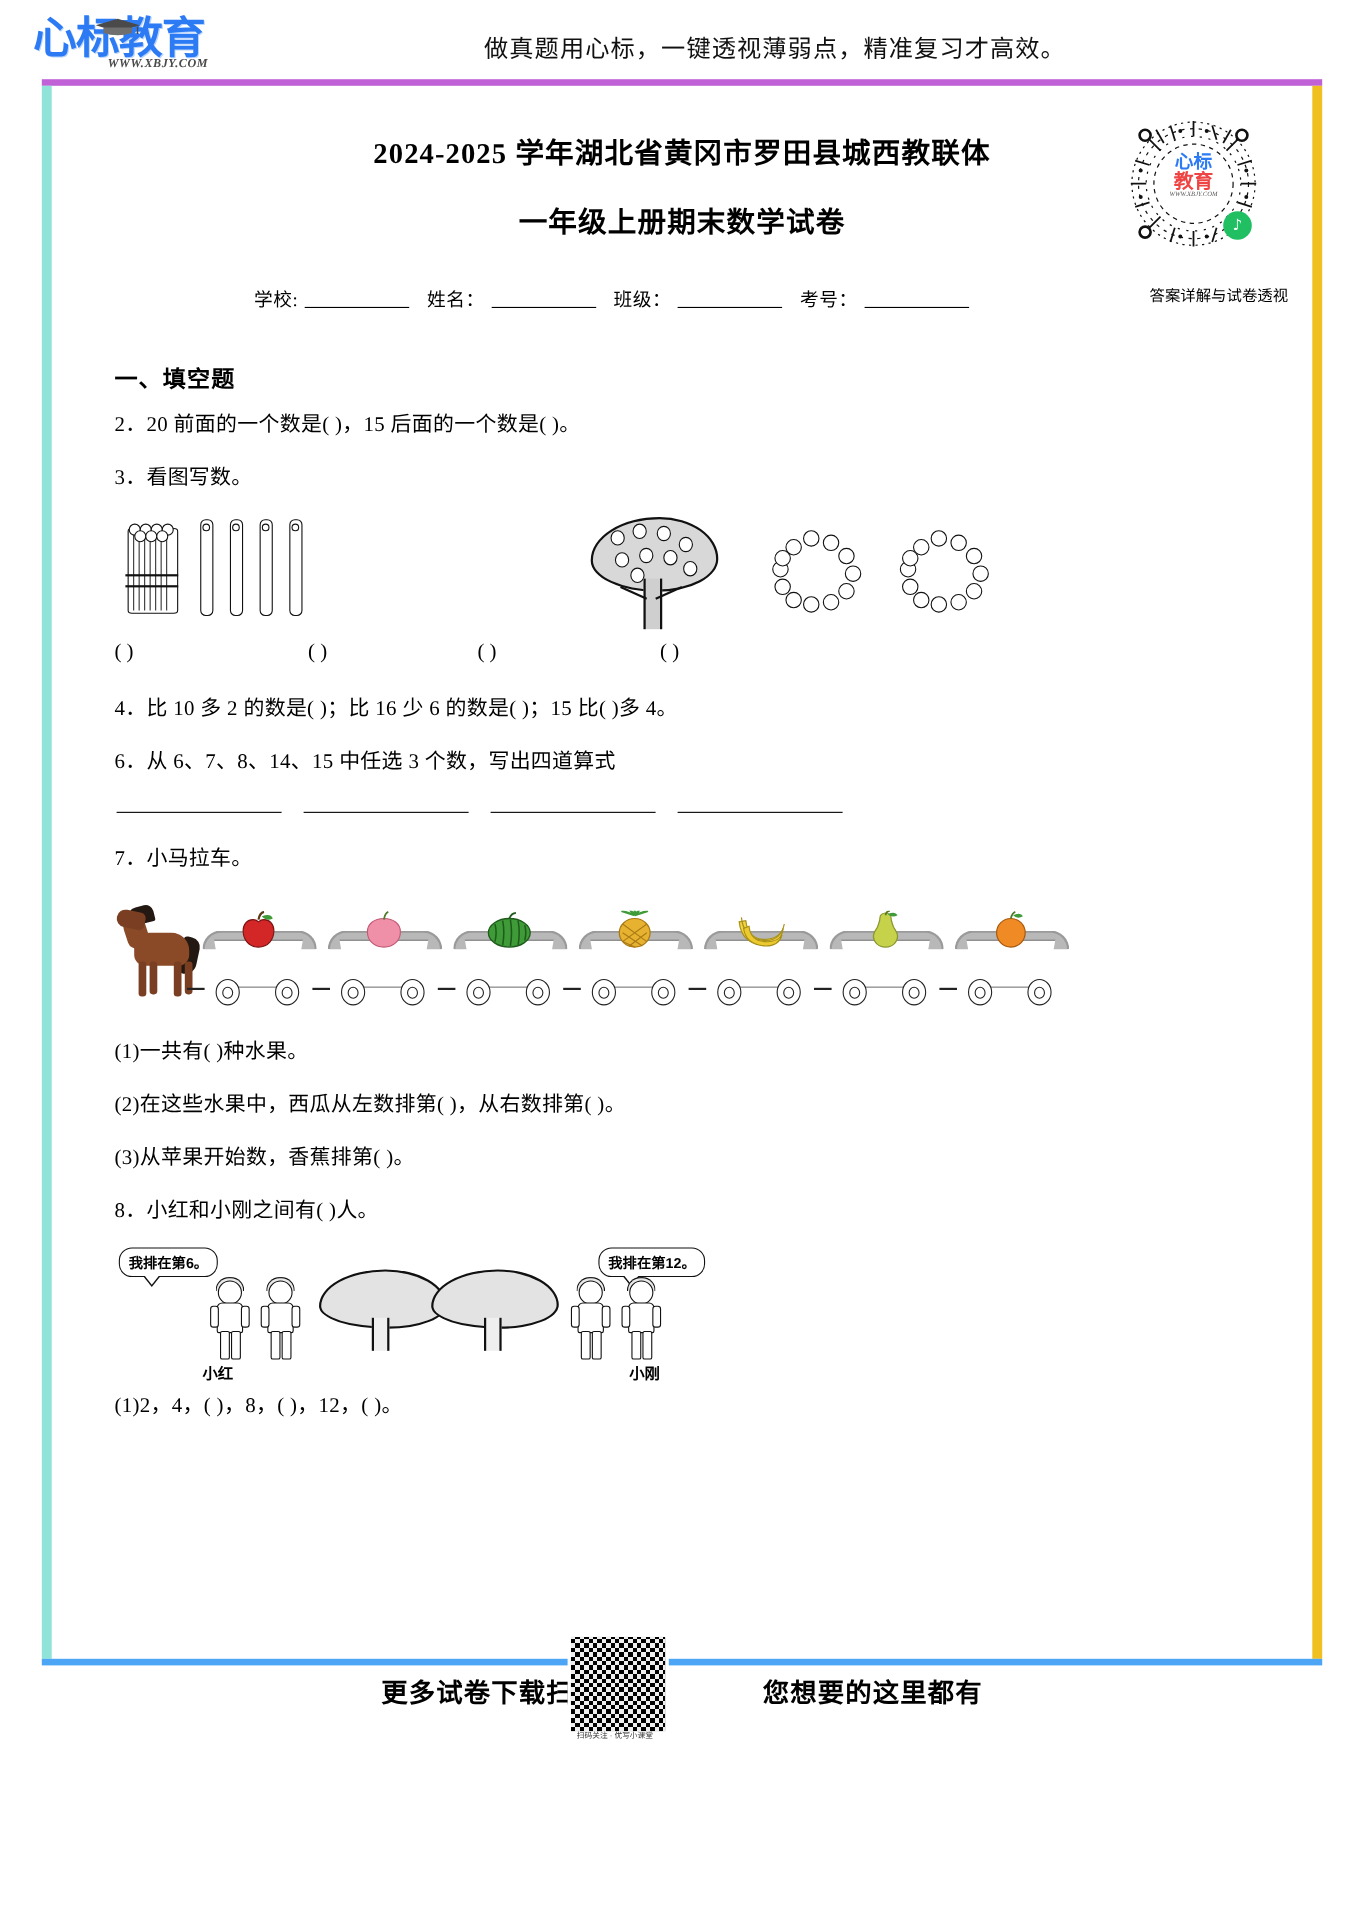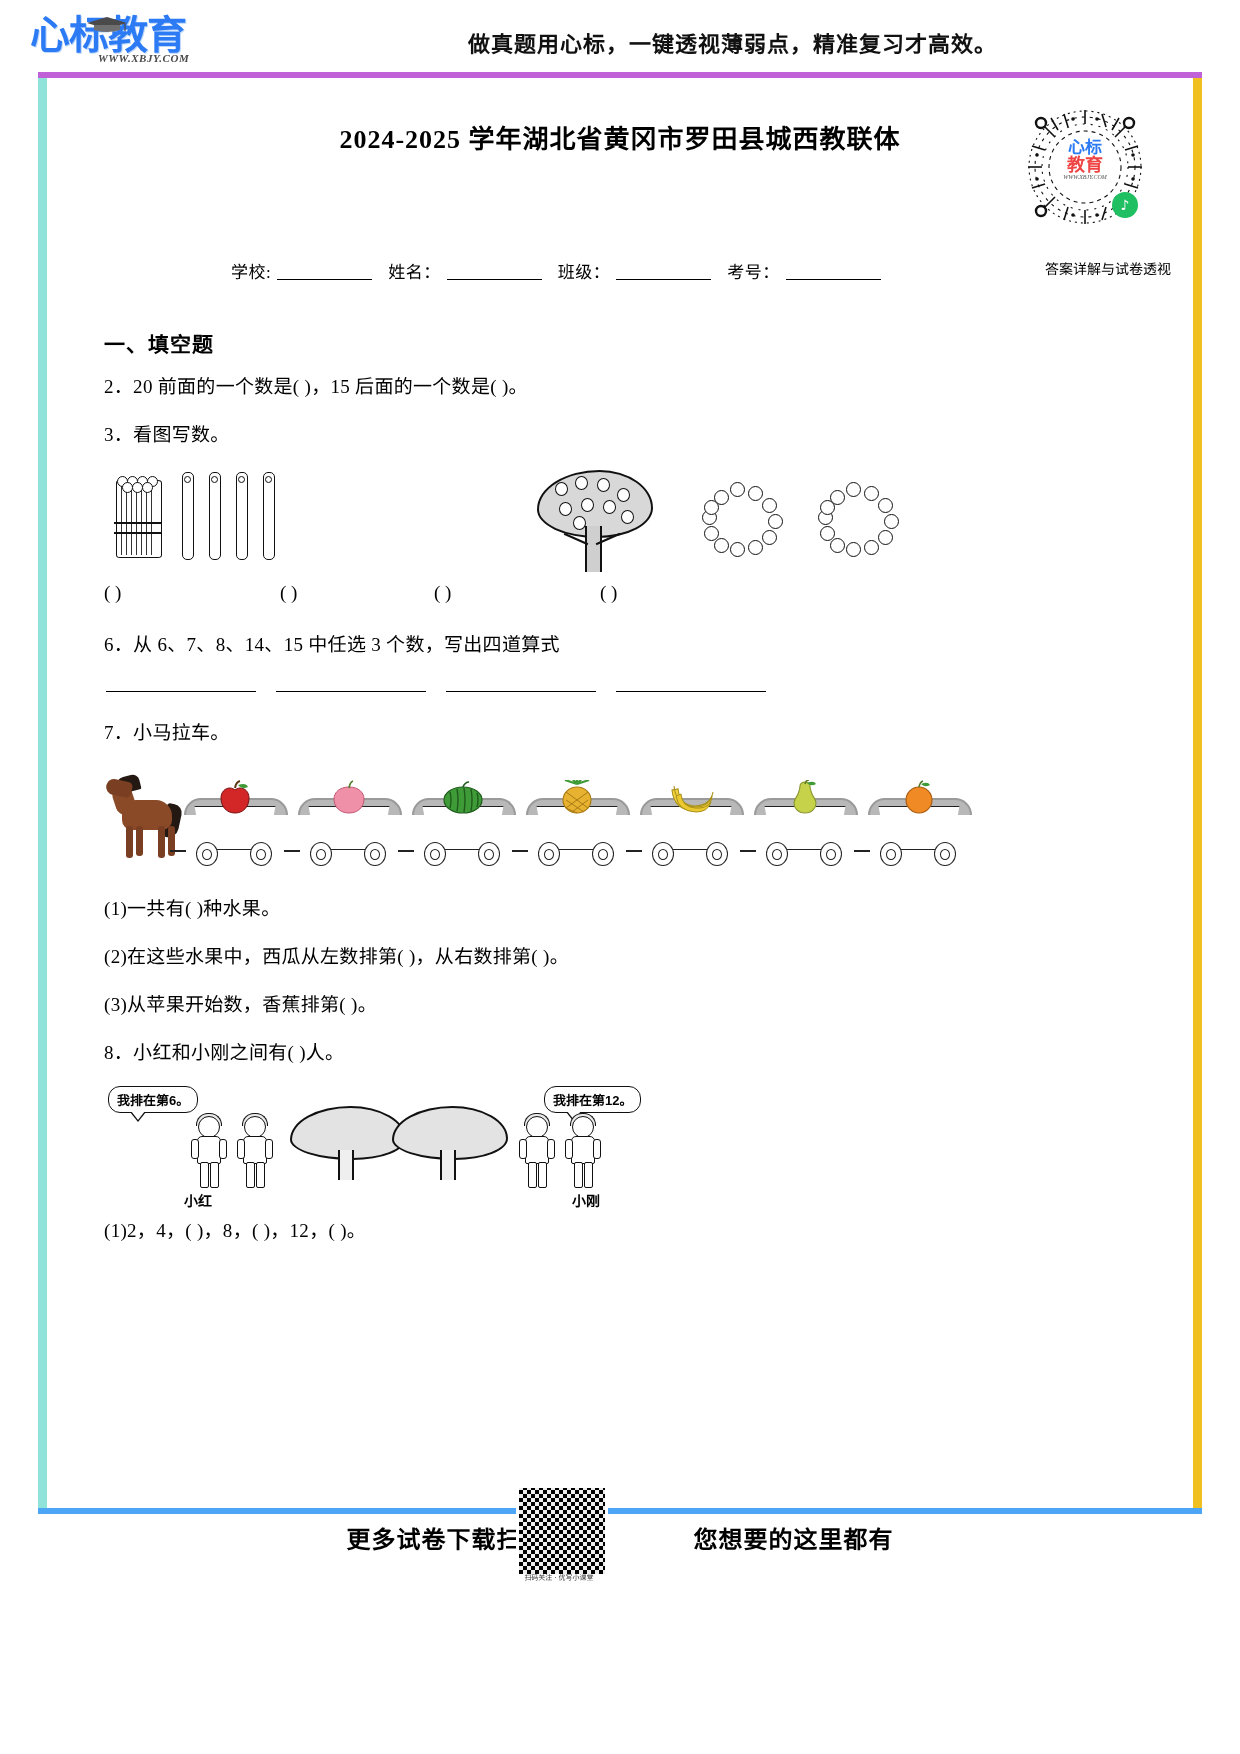--- a/index.html
+++ b/index.html
@@ -31,23 +31,23 @@
   .logo-url{
     position:absolute;left:68px;top:40px;
     font-family:"Liberation Serif",serif;
     font-style:italic;font-weight:bold;font-size:11px;
     color:#4a4a4a;letter-spacing:.5px;
   }
   .logo-cap{
     position:absolute;left:56px;top:4px;width:42px;height:17px;
   }
   .slogan{
-    position:absolute;left:468px;top:26px;
+    position:absolute;left:440px;top:26px;
     font-family:"Liberation Serif","DejaVu Serif",serif;
-    font-weight:bold;font-size:22px;color:#111;
+    font-weight:normal;font-size:22px;color:#111;
     letter-spacing:1px;
   }
 
   
   .frame-top{
     position:absolute;left:38px;top:72px;width:1164px;height:6px;
     background:#c061d8;
   }
   .frame-left{
     position:absolute;left:38px;top:78px;width:9px;height:1430px;
@@ -420,20 +420,21 @@
     </svg>
     <div class="qr-core">
       <div class="l1">心标</div>
       <div class="l2">教育</div>
       <div class="l3">WWW.XBJY.COM</div>
     </div>
     <div class="qr-badge">♪</div>
   </div>
 
   <div class="title">2024-2025 学年湖北省黄冈市罗田县城西教联体</div>
+  <div class="title2">一年级上册期末数学试卷</div>
 
   <div class="infoline">
     <span class="note">答案详解与试卷透视</span>
     <span class="fld">学校:</span><span class="ul"></span><span class="fld">姓名：</span><span class="ul"></span><span class="fld">班级：</span><span class="ul"></span><span class="fld">考号：</span><span class="ul"></span>
   </div>
 
   <div class="content">
 
     <div class="sec">一、填空题</div>
 
@@ -521,20 +522,21 @@
       </div>
     </div>
 
     <div class="paren-row">
       <i style="left:0px">(          )</i>
       <i style="left:176px">(          )</i>
       <i style="left:330px">(          )</i>
       <i style="left:496px">(          )</i>
     </div>
 
+    <div class="q">4．比 10 多 2 的数是(          )；比 16 少 6 的数是(          )；15 比(          )多 4。</div>
     <div class="q">6．从 6、7、8、14、15 中任选 3 个数，写出四道算式</div>
 
     <div class="ansrow">
       <span></span>
       <span></span>
       <span></span>
       <span></span>
     </div>
 
     <div class="q">7．小马拉车。</div>

